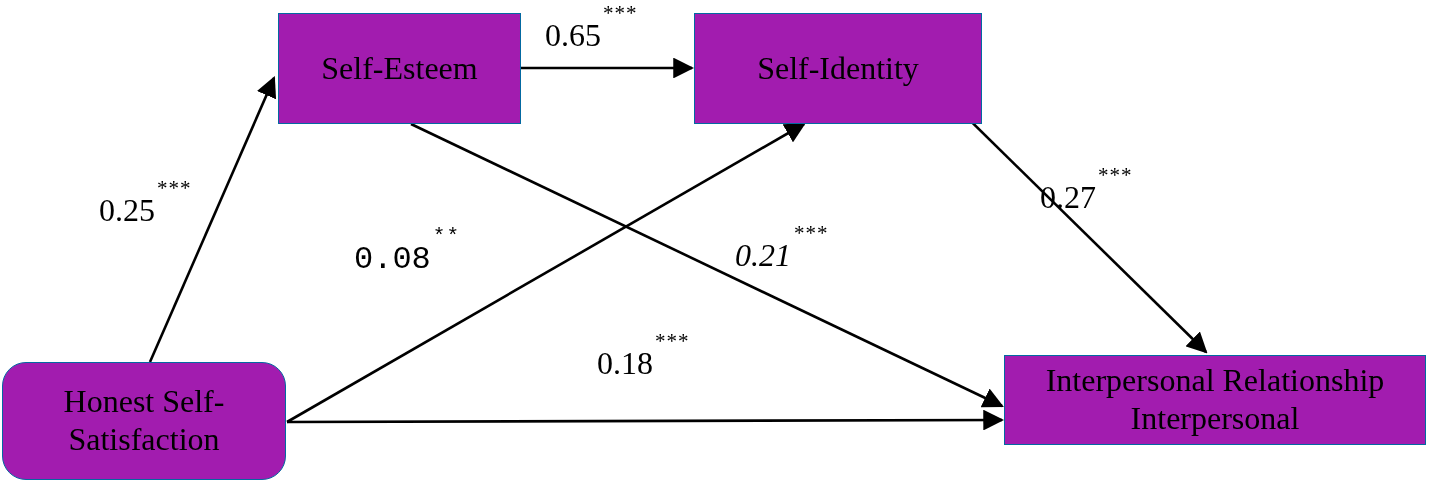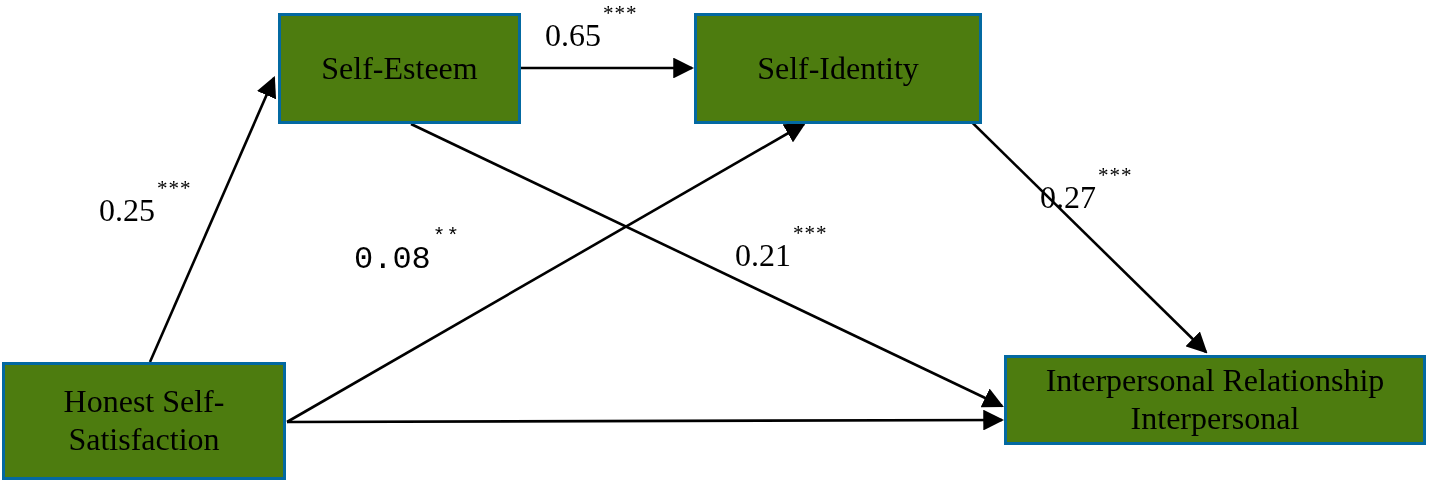--- a/index.html
+++ b/index.html
@@ -20,53 +20,53 @@
     position: absolute;
     left: 0;
     top: 0;
     width: 1429px;
     height: 483px;
     z-index: 1;
   }
   .node-box {
     position: absolute;
     box-sizing: border-box;
-    border: 3px solid #0369a1;
-    background: #4d7c0f;
+    border: 1px solid #0369a1;
+    background: #a21caf;
     display: flex;
     flex-direction: column;
     align-items: center;
     justify-content: center;
     text-align: center;
     font-size: 32px;
     line-height: 1.18;
     z-index: 2;
   }
   .box-self-esteem      { left: 278px; top: 13px;  width: 243px; height: 111px; }
   .box-self-identity    { left: 694px; top: 13px;  width: 288px; height: 111px; }
-  .box-honest           { left: 2px;   top: 362px; width: 284px; height: 118px; }
+  .box-honest           { left: 2px;   top: 362px; width: 284px; height: 118px; border-radius: 24px; }
   .box-irs              { left: 1004px; top: 355px; width: 422px; height: 90px; }
   .edge-label {
     position: absolute;
     font-size: 32px;
     line-height: 1;
     white-space: nowrap;
     z-index: 3;
   }
   .edge-label .stars {
     font-size: 21px;
     position: relative;
     top: -14px;
     margin-left: 2px;
     letter-spacing: 1px;
   }
   .label-p25 { left: 99px;   top: 192px; }
   .label-p65 { left: 545px;  top: 17px;  }
   .label-p08 { left: 354px;  top: 240px; font-family: Liberation Mono, monospace; }
-  .label-p21 { left: 735px;  top: 237px; }
+  .label-p21 { left: 735px;  top: 237px; font-style: italic; }
   .label-p27 { left: 1040px; top: 179px; }
   .label-p18 { left: 597px;  top: 345px; }
 </style>
 </head>
 <body>
 
 <div class="stage">
 
   <svg class="arrow-layer" viewBox="0 0 1429 483" xmlns="http://www.w3.org/2000/svg">
     <defs>
@@ -113,14 +113,17 @@
   </div>
 
   <div class="edge-label label-p21">
     <span class="coef">0.21</span><sup class="stars">***</sup>
   </div>
 
   <div class="edge-label label-p27">
     <span class="coef">0.27</span><sup class="stars">***</sup>
   </div>
 
+  <div class="edge-label label-p18">
+    <span class="coef">0.18</span><sup class="stars">***</sup>
+  </div>
 
 </div>
 
 </body></html>

